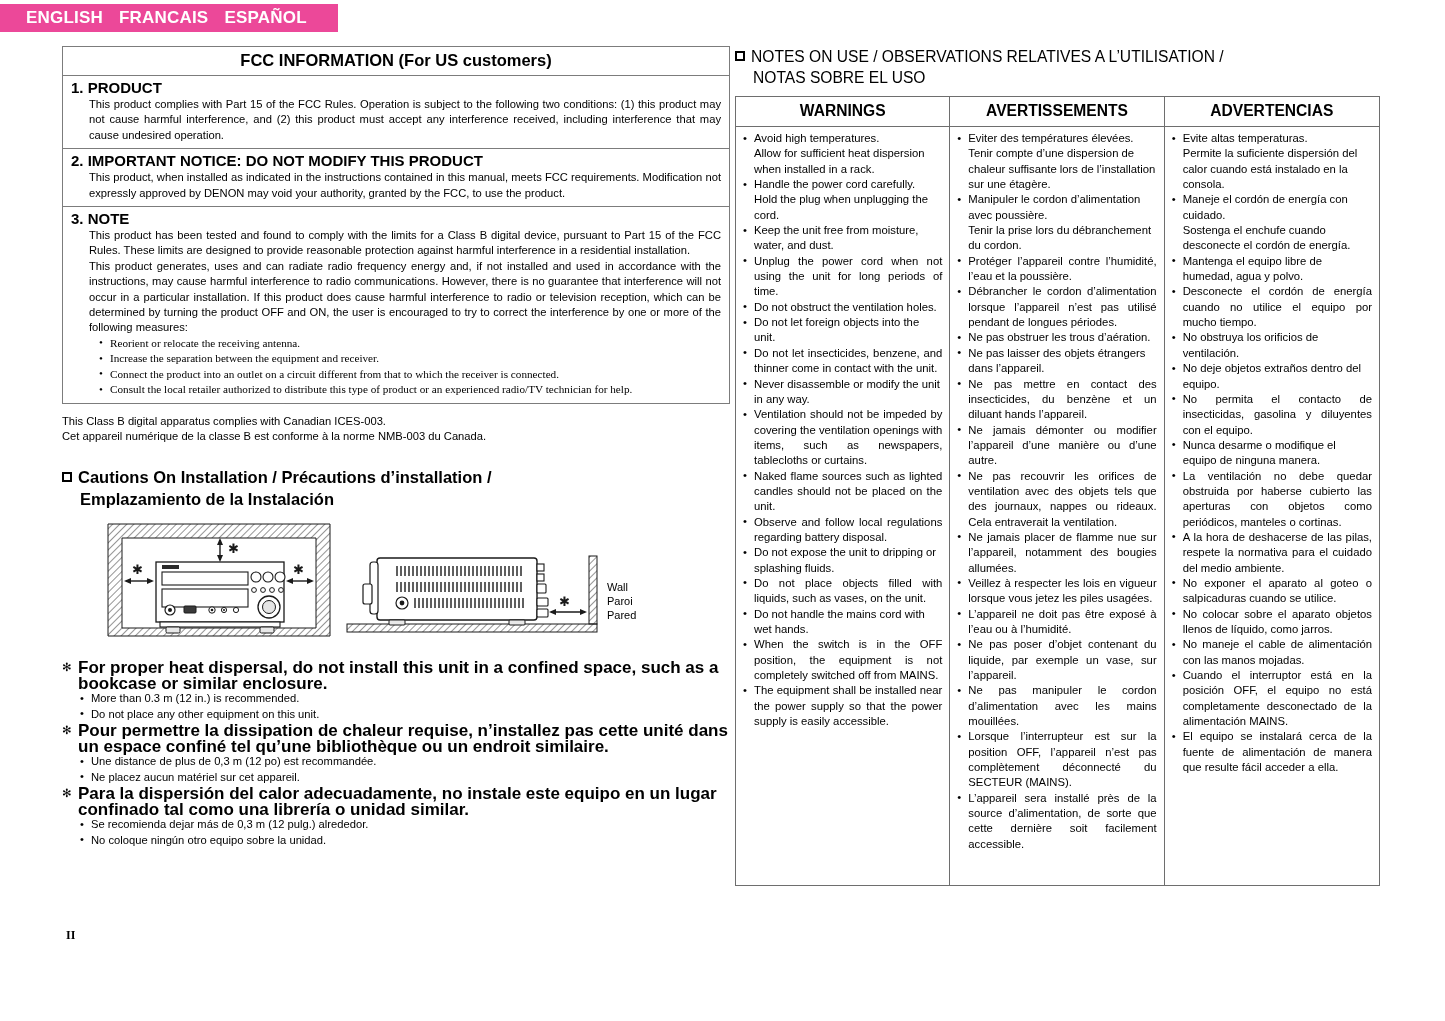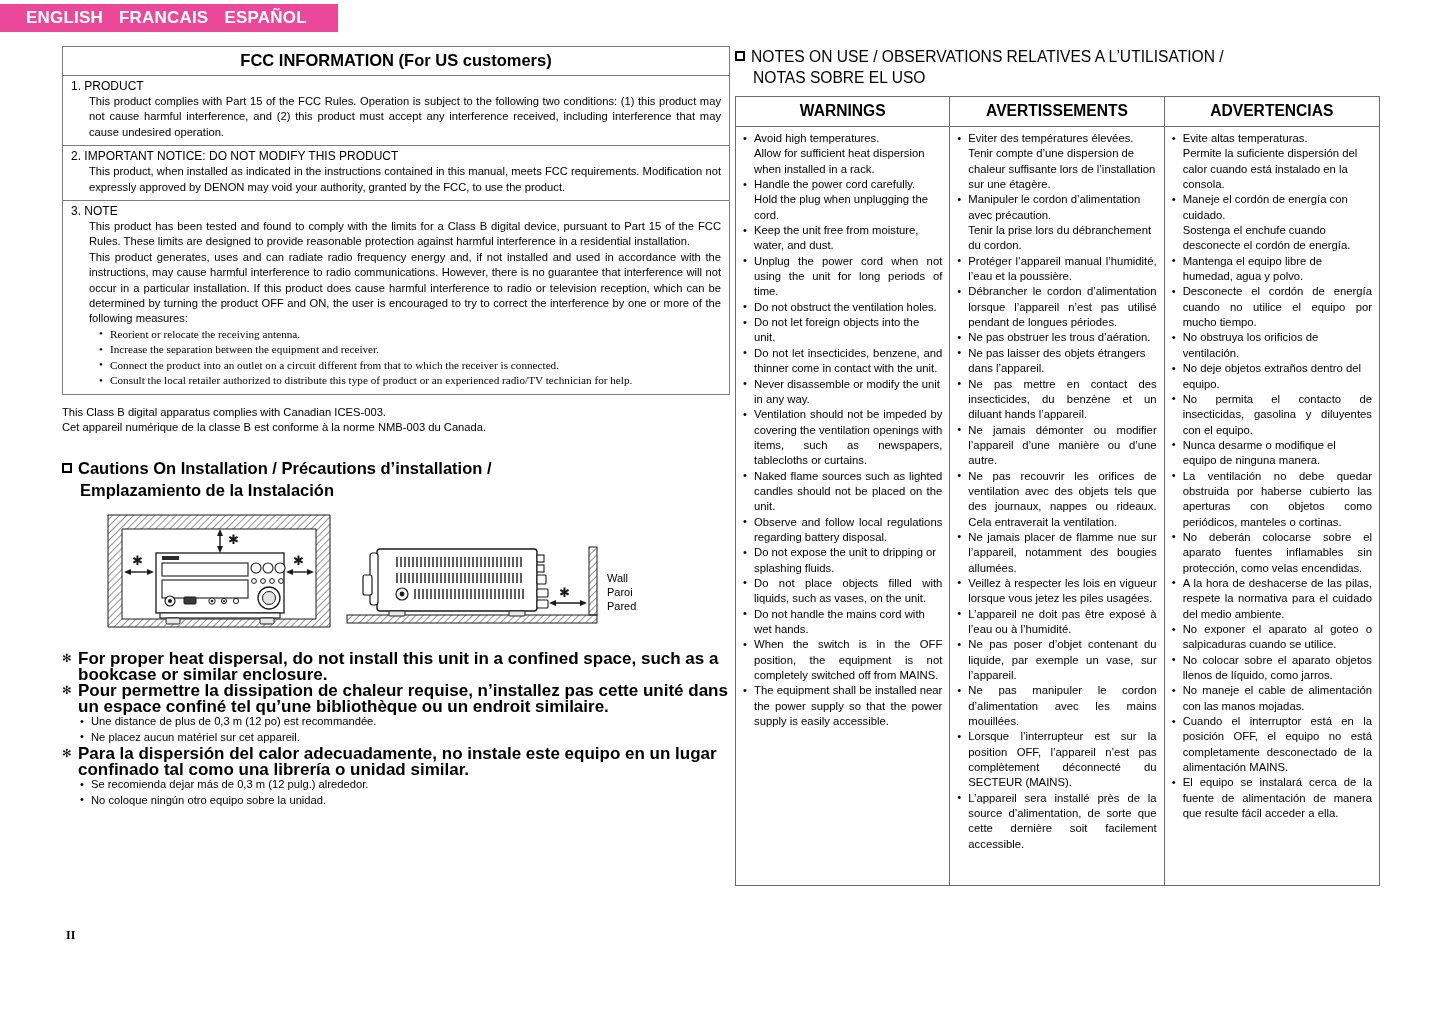--- a/index.html
+++ b/index.html
@@ -55,22 +55,22 @@
     font-weight: bold;
     padding: 4px 0 5px;
     border-bottom: 1px solid #7c7c7c;
   }
   .fcc-sect {
     border-bottom: 1px solid #7c7c7c;
     padding: 3px 8px 5px 8px;
   }
   .fcc-sect:last-child { border-bottom: none; }
   .fcc-h {
-    font-size: 12px;
-    font-weight: normal;
+    font-size: 15px;
+    font-weight: bold;
     margin-bottom: 1px;
   }
   .fcc-p {
     font-size: 11.2px;
     line-height: 15.4px;
     text-align: justify;
     margin-left: 18px;
     margin-bottom: 0;
   }
   .fcc-p + .fcc-p { margin-top: 0px; }
@@ -487,20 +487,24 @@
 
     <div class="wall-label">
       <div>Wall</div>
       <div>Paroi</div>
       <div>Pared</div>
     </div>
   </div>
 
   <div class="star-notes" id="star-notes">
       <div class="star-item">For proper heat dispersal, do not install this unit in a confined space, such as a bookcase or similar enclosure.</div>
+      <ul class="star-sub">
+        <li>More than 0.3 m (12 in.) is recommended.</li>
+        <li>Do not place any other equipment on this unit.</li>
+      </ul>
       <div class="star-item">Pour permettre la dissipation de chaleur requise, n’installez pas cette unité dans un espace confiné tel qu’une bibliothèque ou un endroit similaire.</div>
       <ul class="star-sub">
         <li>Une distance de plus de 0,3 m (12 po) est recommandée.</li>
         <li>Ne placez aucun matériel sur cet appareil.</li>
       </ul>
       <div class="star-item">Para la dispersión del calor adecuadamente, no instale este equipo en un lugar confinado tal como una librería o unidad similar.</div>
       <ul class="star-sub">
         <li>Se recomienda dejar más de 0,3 m (12 pulg.) alrededor.</li>
         <li>No coloque ningún otro equipo sobre la unidad.</li>
       </ul>
@@ -533,22 +537,22 @@
           <li class="j">Do not place objects filled with liquids, such as vases, on the unit.</li>
           <li>Do not handle the mains cord with wet hands.</li>
           <li class="j">When the switch is in the OFF position, the equipment is not completely switched off from MAINS.</li>
           <li class="j">The equipment shall be installed near the power supply so that the power supply is easily accessible.</li>
         </ul>
       </div>
       <div class="note-col">
         <div class="note-col-head">AVERTISSEMENTS</div>
         <ul class="note-list">
           <li><span>Eviter des températures élevées.</span><span class="nb">Tenir compte d’une dispersion de chaleur suffisante lors de l’installation sur une étagère.</span></li>
-          <li><span>Manipuler le cordon d’alimentation avec précaution.</span><span class="nb">Tenir la prise lors du débranchement du cordon.</span></li>
-          <li class="j">Protéger l’appareil manual l’humidité, l’eau et la poussière.</li>
+          <li><span>Manipuler le cordon d’alimentation avec poussière.</span><span class="nb">Tenir la prise lors du débranchement du cordon.</span></li>
+          <li class="j">Protéger l’appareil contre l’humidité, l’eau et la poussière.</li>
           <li class="j">Débrancher le cordon d’alimentation lorsque l’appareil n’est pas utilisé pendant de longues périodes.</li>
           <li>Ne pas obstruer les trous d’aération.</li>
           <li>Ne pas laisser des objets étrangers dans l’appareil.</li>
           <li class="j">Ne pas mettre en contact des insecticides, du benzène et un diluant hands l’appareil.</li>
           <li class="j">Ne jamais démonter ou modifier l’appareil d’une manière ou d’une autre.</li>
           <li class="j">Ne pas recouvrir les orifices de ventilation avec des objets tels que des journaux, nappes ou rideaux. Cela entraverait la ventilation.</li>
           <li class="j">Ne jamais placer de flamme nue sur l’appareil, notamment des bougies allumées.</li>
           <li class="j">Veillez à respecter les lois en vigueur lorsque vous jetez les piles usagées.</li>
           <li class="j">L’appareil ne doit pas être exposé à l’eau ou à l’humidité.</li>
           <li class="j">Ne pas poser d’objet contenant du liquide, par exemple un vase, sur l’appareil.</li>
@@ -562,21 +566,20 @@
         <ul class="note-list">
           <li><span>Evite altas temperaturas.</span><span class="nb">Permite la suficiente dispersión del calor cuando está instalado en la consola.</span></li>
           <li><span>Maneje el cordón de energía con cuidado.</span><span class="nb">Sostenga el enchufe cuando desconecte el cordón de energía.</span></li>
           <li>Mantenga el equipo libre de humedad, agua y polvo.</li>
           <li class="j">Desconecte el cordón de energía cuando no utilice el equipo por mucho tiempo.</li>
           <li>No obstruya los orificios de ventilación.</li>
           <li>No deje objetos extraños dentro del equipo.</li>
           <li class="j">No permita el contacto de insecticidas, gasolina y diluyentes con el equipo.</li>
           <li>Nunca desarme o modifique el equipo de ninguna manera.</li>
           <li class="j">La ventilación no debe quedar obstruida por haberse cubierto las aperturas con objetos como periódicos, manteles o cortinas.</li>
-          <li class="j">No deberán colocarse sobre el aparato fuentes inflamables sin protección, como velas encendidas.</li>
           <li class="j">A la hora de deshacerse de las pilas, respete la normativa para el cuidado del medio ambiente.</li>
           <li class="j">No exponer el aparato al goteo o salpicaduras cuando se utilice.</li>
           <li class="j">No colocar sobre el aparato objetos llenos de líquido, como jarros.</li>
           <li class="j">No maneje el cable de alimentación con las manos mojadas.</li>
           <li class="j">Cuando el interruptor está en la posición OFF, el equipo no está completamente desconectado de la alimentación MAINS.</li>
           <li class="j">El equipo se instalará cerca de la fuente de alimentación de manera que resulte fácil acceder a ella.</li>
         </ul>
       </div>
     </div>
 </div>

